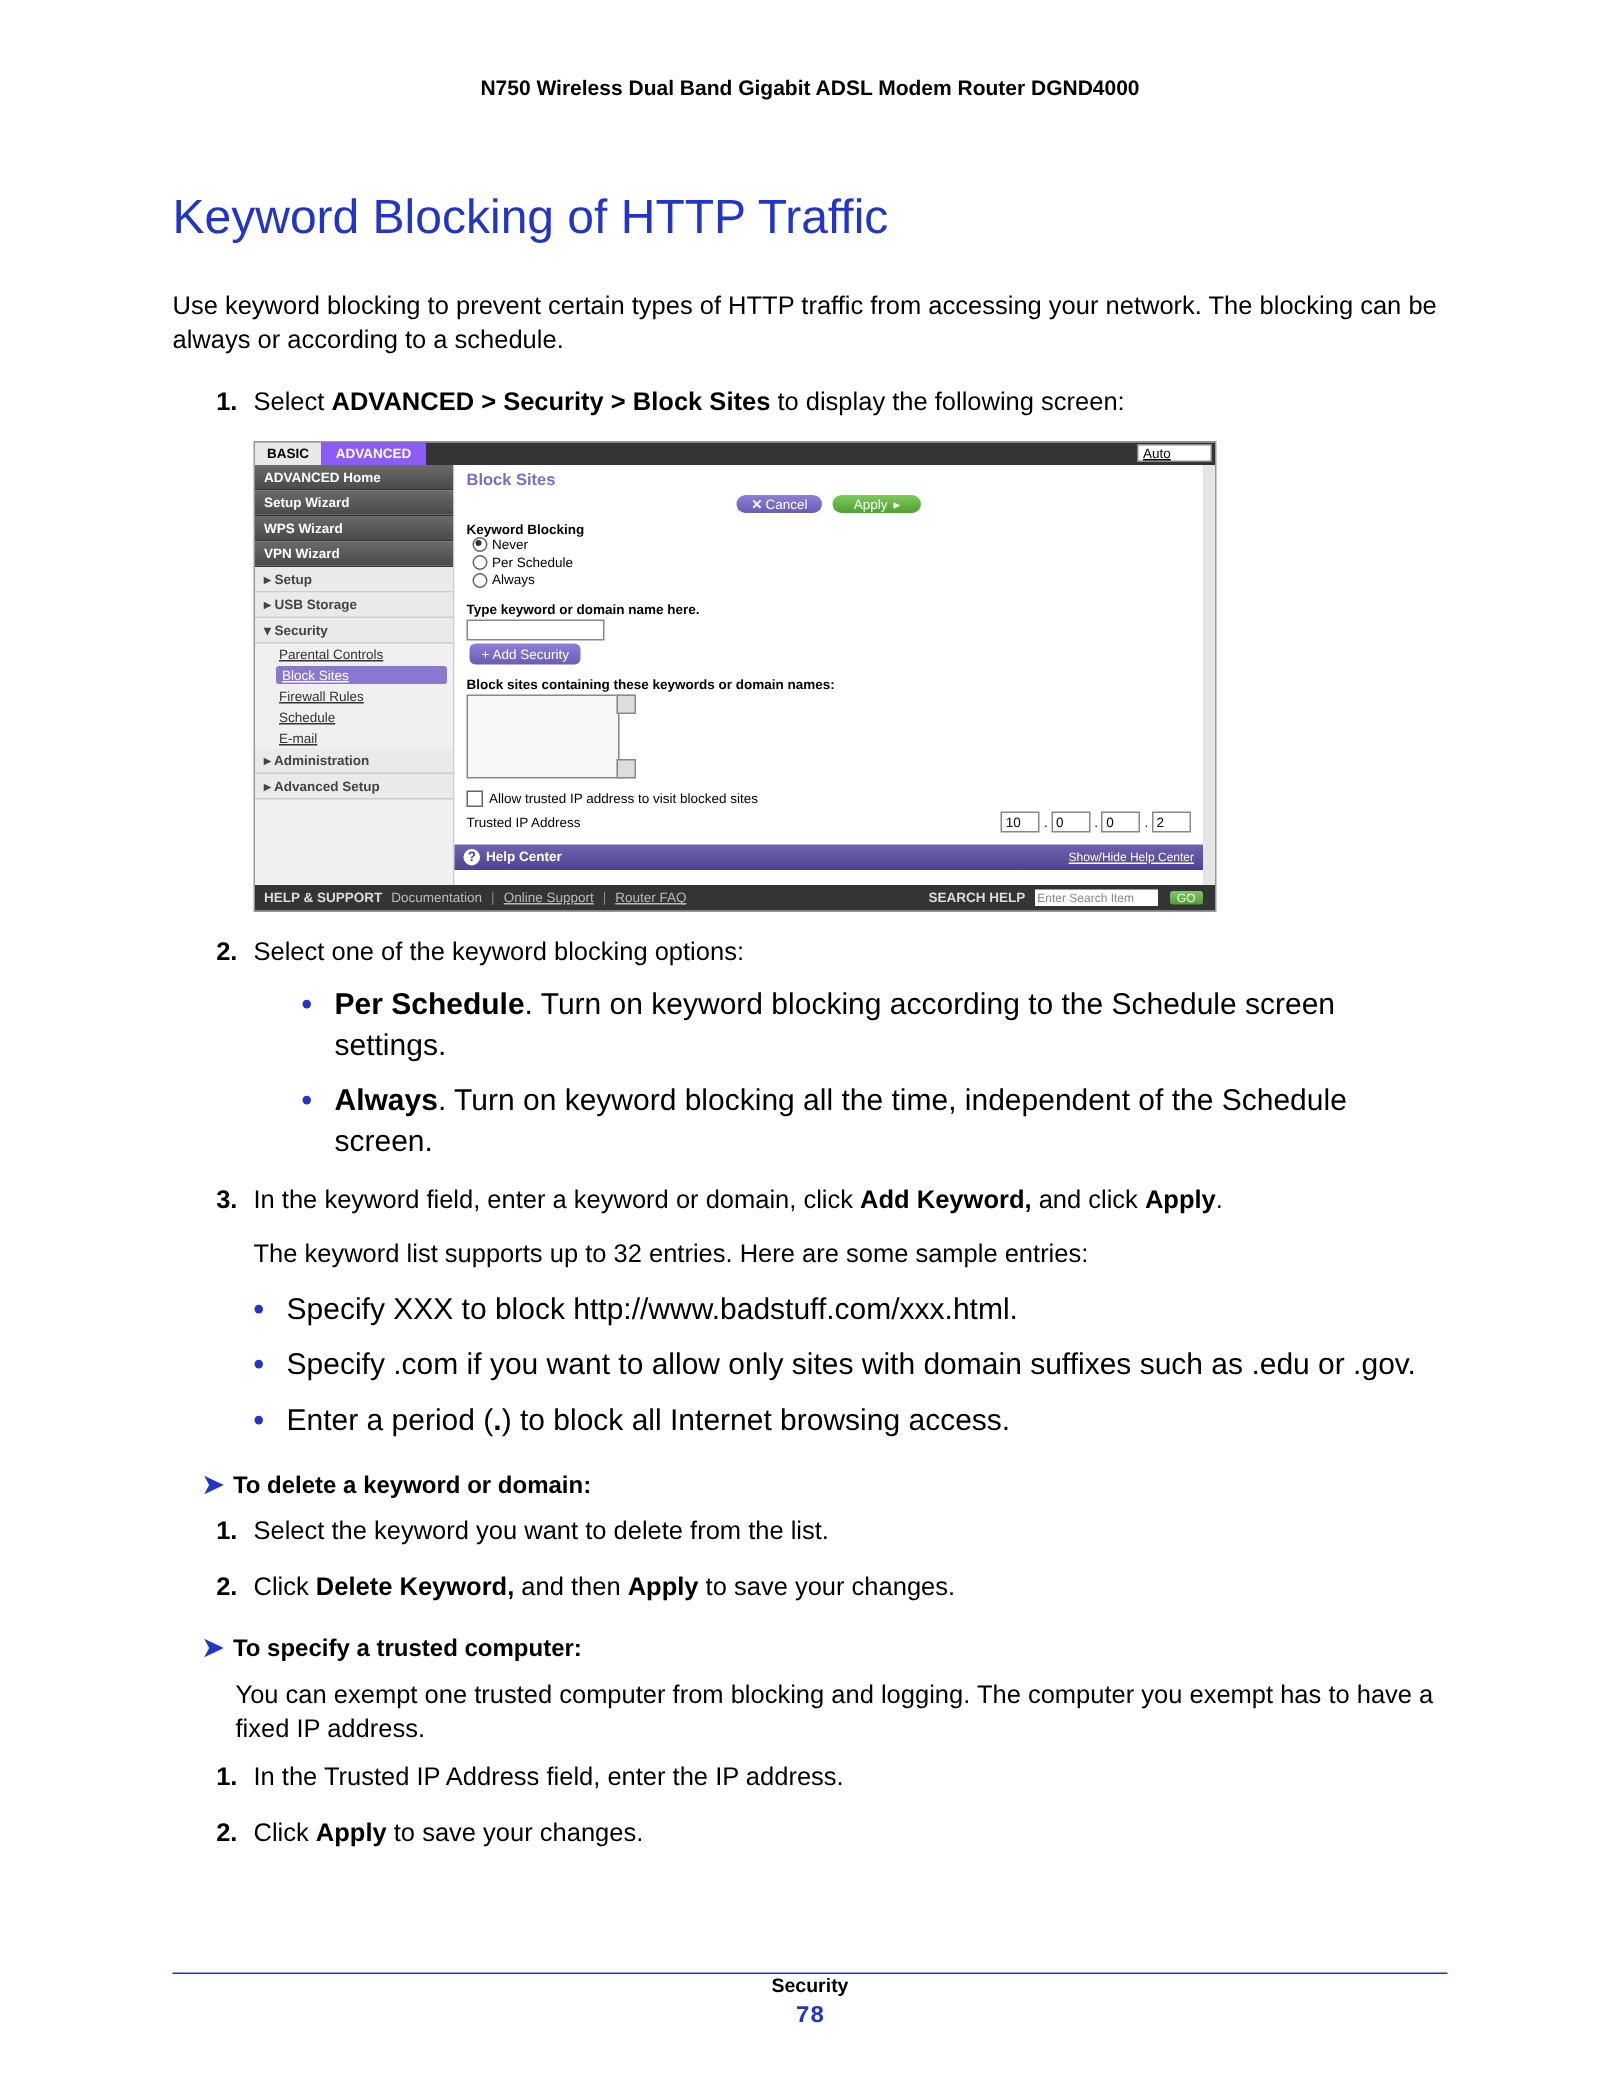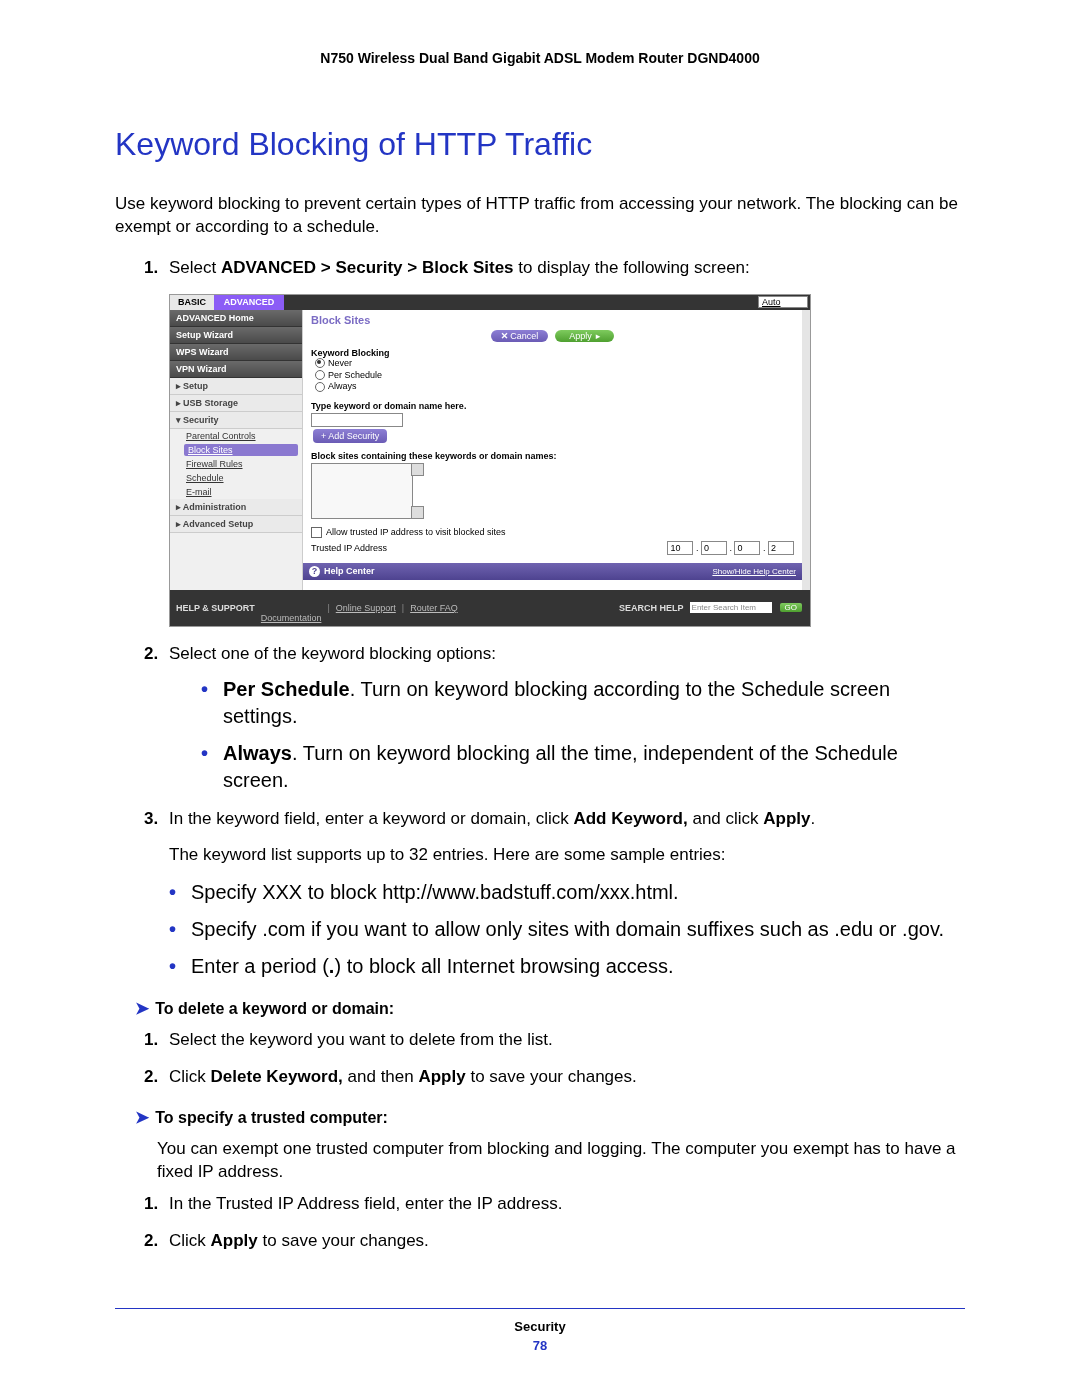--- a/index.html
+++ b/index.html
@@ -273,37 +273,36 @@
   .ss-footer .l { display: flex; gap: 6px; align-items: center; }
   .ss-search-input { background: #fff; color: #888; font-size: 8px; width: 80px; height: 11px; padding-left: 2px; line-height: 11px; }
   .ss-btn-go { background: linear-gradient(#7ecb5e,#4fa030); border-radius: 2px; padding: 0 5px; font-size: 8px; }
   
   .page-footer {
     position: absolute;
     bottom: 44px;
     left: 115px;
     right: 115px;
     border-top: 1px solid #2335c4;
-    padding-top: 10px;
     text-align: center;
   }
   .page-footer .sec-label { font-weight: bold; font-size: 13px; }
-  .page-footer .pg-num { color: #2335c4; font-weight: bold; font-size: 13px; margin-top: 4px; }
+  .page-footer .pg-num { color: #2335c4; font-weight: bold; font-size: 16px; margin-top: 4px; font-family: Liberation Mono, monospace; }
   .x-ic { font-weight: bold; margin-right: 2px; }
   .arrow-ic { margin-left: 4px; }
 </style>
 </head>
 <body>
 <div class="page">
 
 <div class="doc-header">N750 Wireless Dual Band Gigabit ADSL Modem Router DGND4000</div>
 
 <h1 class="section-title">Keyword Blocking of HTTP Traffic</h1>
 
-<p class="intro-text">Use keyword blocking to prevent certain types of HTTP traffic from accessing your network. The blocking can be exempt or according to a schedule.</p>
+<p class="intro-text">Use keyword blocking to prevent certain types of HTTP traffic from accessing your network. The blocking can be always or according to a schedule.</p>
 
 <ol class="num-list">
   <li>
     <span>Select </span><b>ADVANCED &gt; Security &gt; Block Sites</b><span> to display the following screen:</span>
   </li>
 </ol>
 
 <div class="screenshot">
   <div class="ss-tabs">
     <div class="ss-tab-basic">BASIC</div>
@@ -361,21 +360,21 @@
 
       <div class="ss-helpbar">
         <span><span class="ss-help-icon">?</span><b>Help Center</b></span>
         <span style="text-decoration:underline;font-size:8px;">Show/Hide Help Center</span>
       </div>
     </div>
   </div>
   <div class="ss-footer">
     <div class="l">
       <b>HELP &amp; SUPPORT</b>
-      <span style="text-decoration:underline;color:#bbb;margin-top:20px;">Documentation</span>
+      <span style="color:#bbb;">Documentation</span>
       <span style="color:#888;">|</span>
       <span style="text-decoration:underline;color:#bbb;">Online Support</span>
       <span style="color:#888;">|</span>
       <span style="text-decoration:underline;color:#bbb;">Router FAQ</span>
     </div>
     <div class="l">
       <b>SEARCH HELP</b>
       <span class="ss-search-input">Enter Search Item</span>
       <span class="ss-btn-go">GO</span>
     </div>

